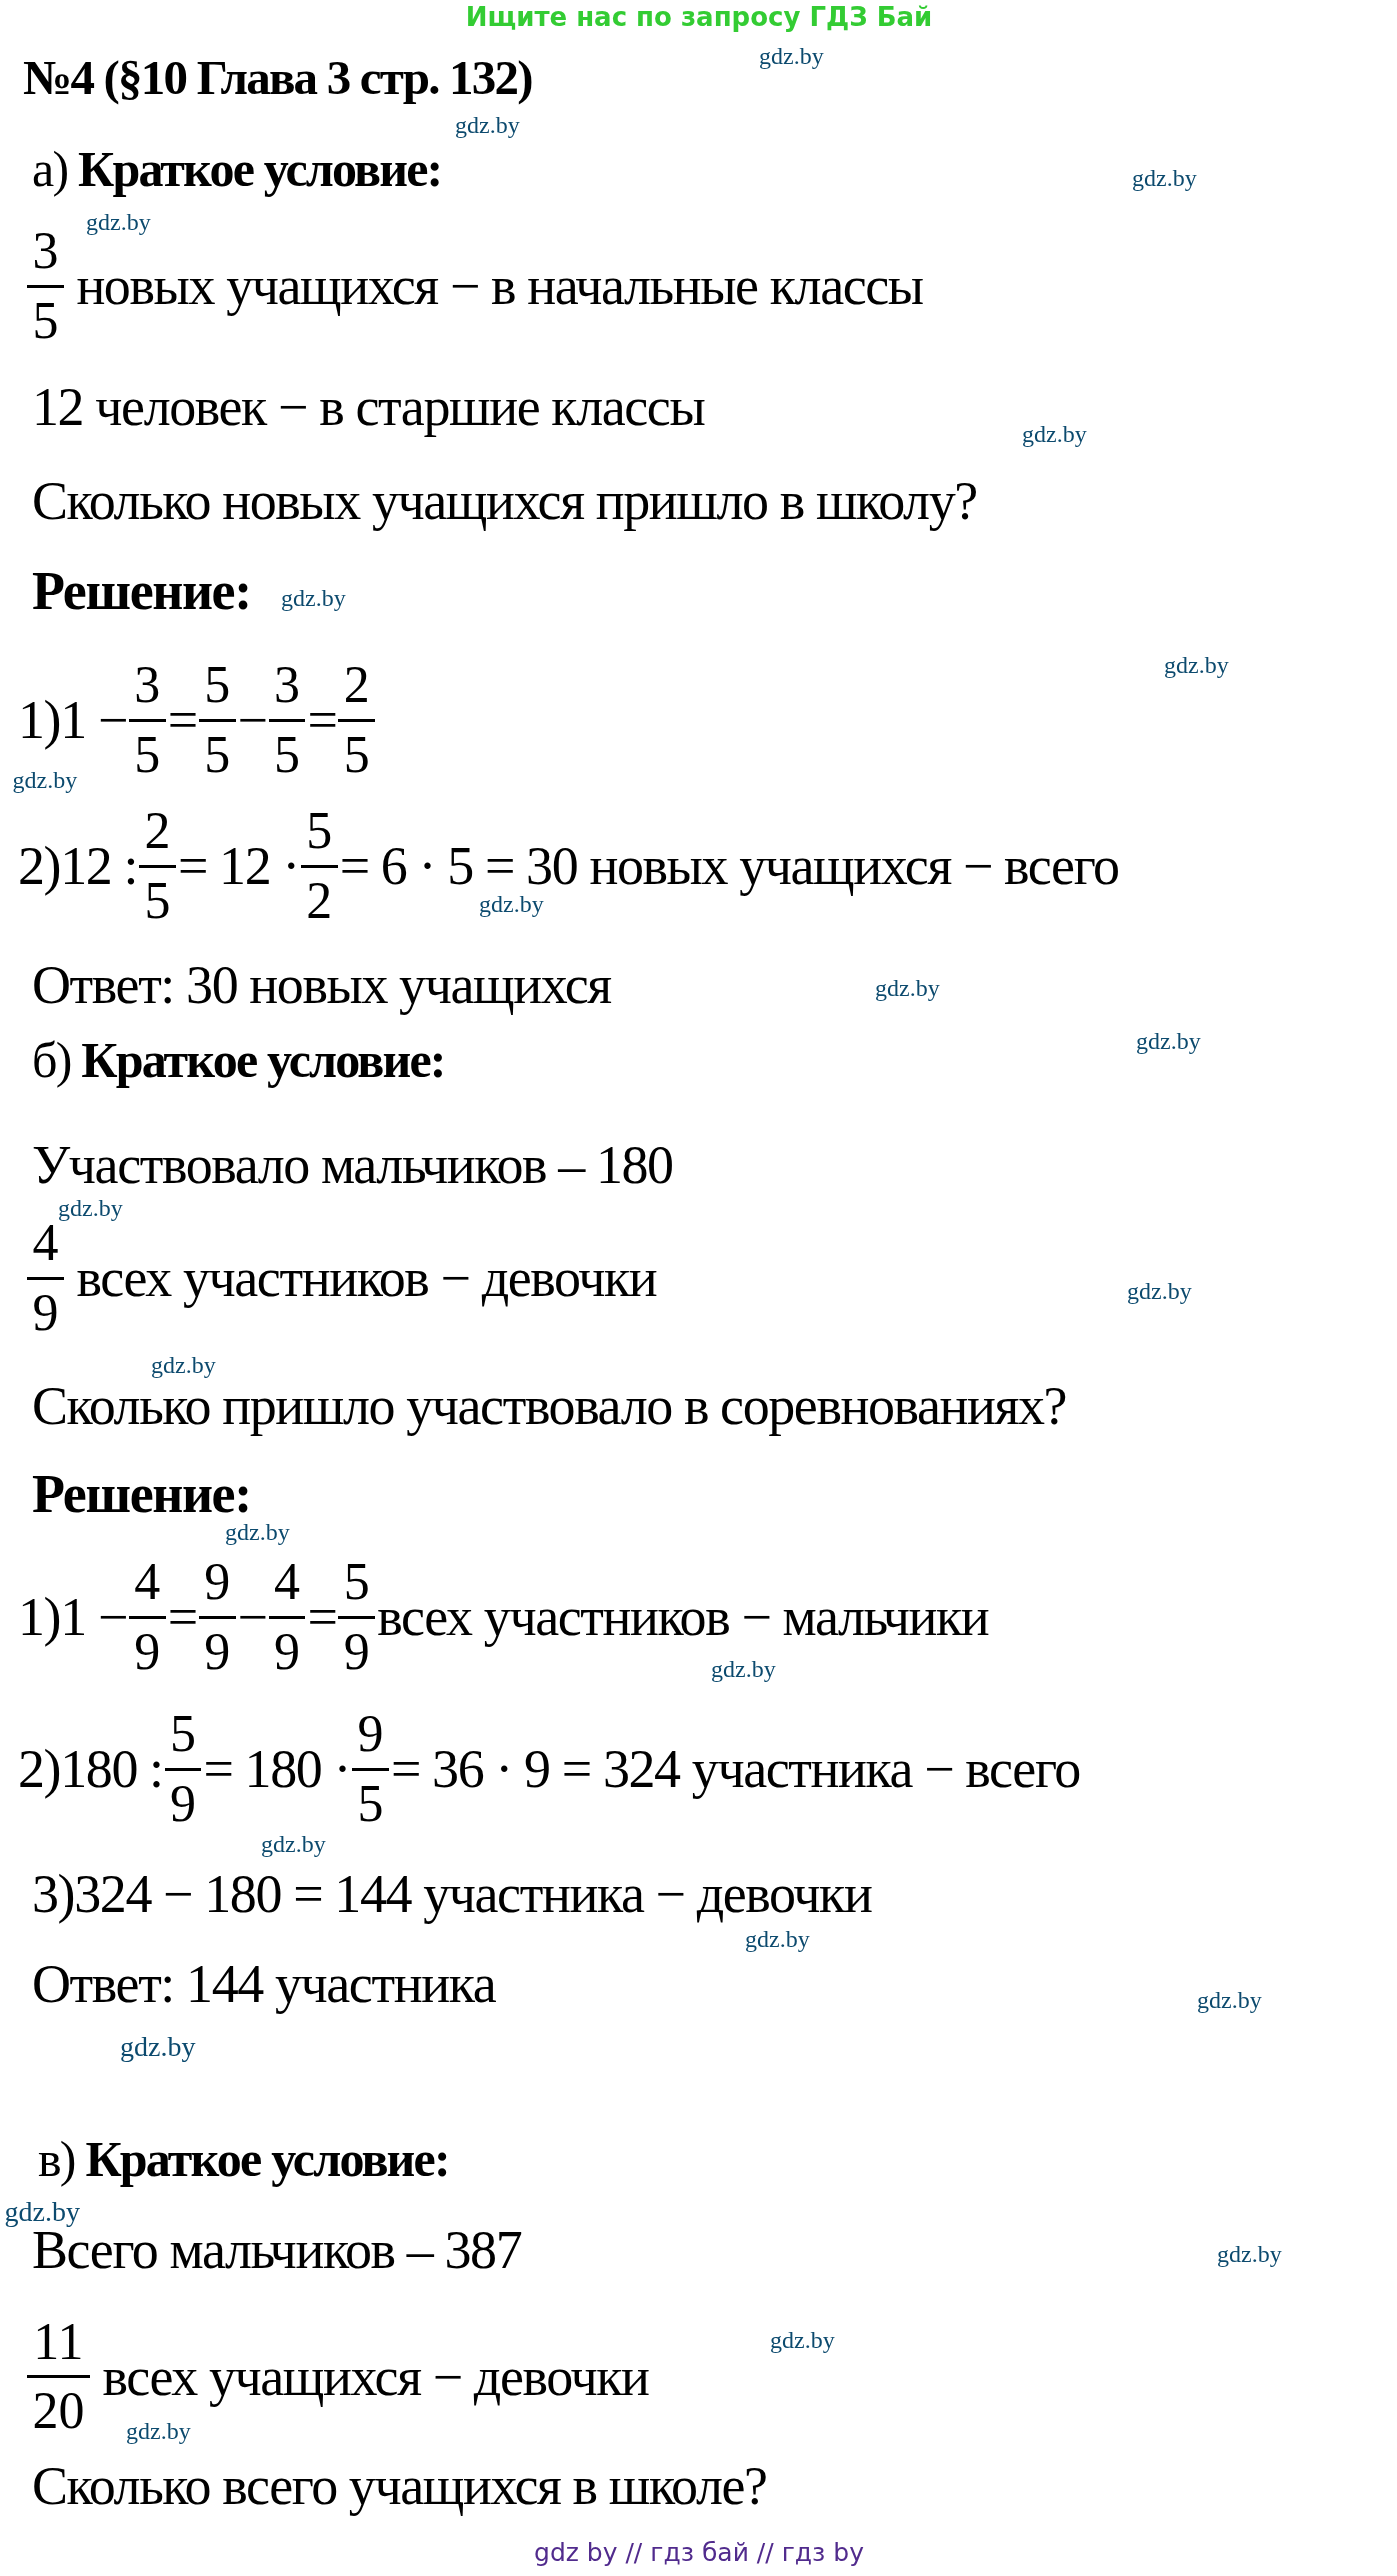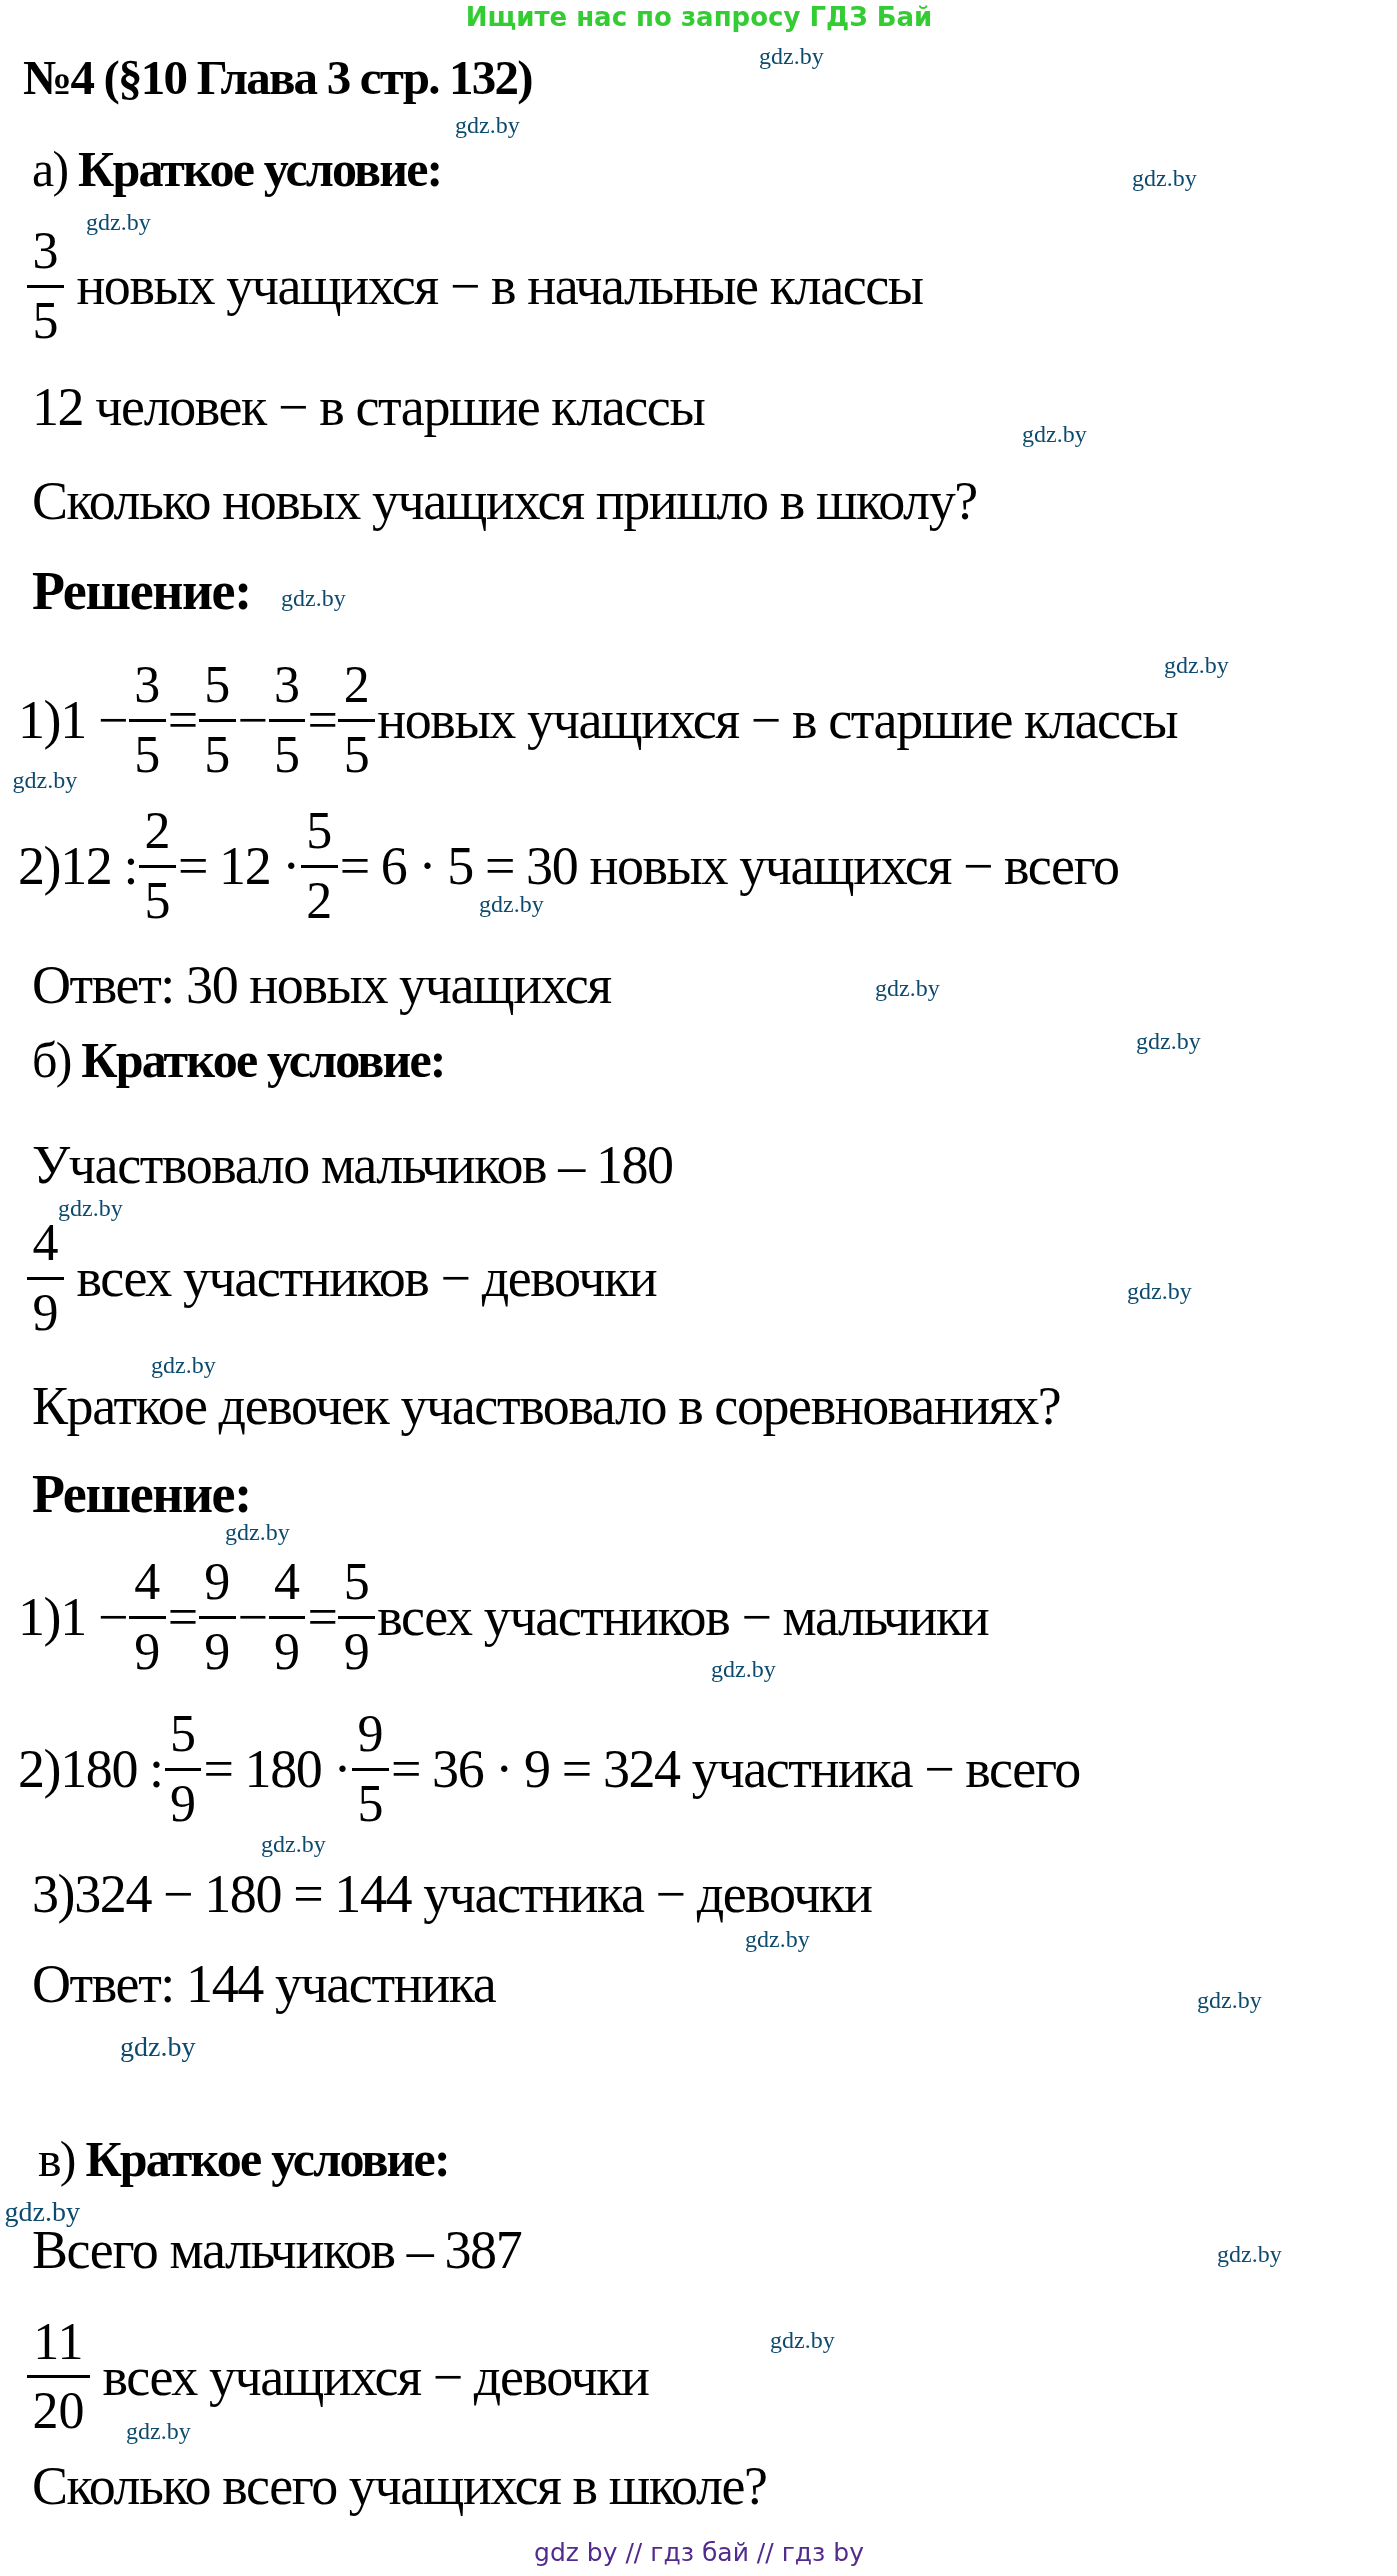--- a/index.html
+++ b/index.html
@@ -104,21 +104,20 @@
     <span class="t">−</span>
     <span class="frac">
       <span class="num">3</span>
       <span class="den">5</span>
     </span>
     <span class="t">=</span>
     <span class="frac">
       <span class="num">2</span>
       <span class="den">5</span>
     </span>
-    <span class="t">новых учащихся − в старшие классы</span>
   </div>
 
   <div class="eqrow" style="top:803px;height:126px">
     <span class="t">2)12 :</span>
     <span class="frac">
       <span class="num">2</span>
       <span class="den">5</span>
     </span>
     <span class="t">= 12 ·</span>
     <span class="frac">
@@ -138,21 +137,21 @@
   <div class="row" style="top:1136px">Участвовало мальчиков – 180</div>
 
   <div class="fracrow" style="top:1215px;height:126px">
     <span class="frac">
       <span class="num">4</span>
       <span class="den">9</span>
     </span>
     <span class="t">всех участников − девочки</span>
   </div>
 
-  <div class="row" style="top:1377px">Краткое девочек участвовало в соревнованиях?</div>
+  <div class="row" style="top:1377px">Сколько пришло участвовало в соревнованиях?</div>
 
   <div class="row" style="top:1465px;font-weight:bold">Решение:</div>
 
   <div class="eqrow" style="top:1554px;height:126px">
     <span class="t">1)1 −</span>
     <span class="frac">
       <span class="num">4</span>
       <span class="den">9</span>
     </span>
     <span class="t">=</span>

